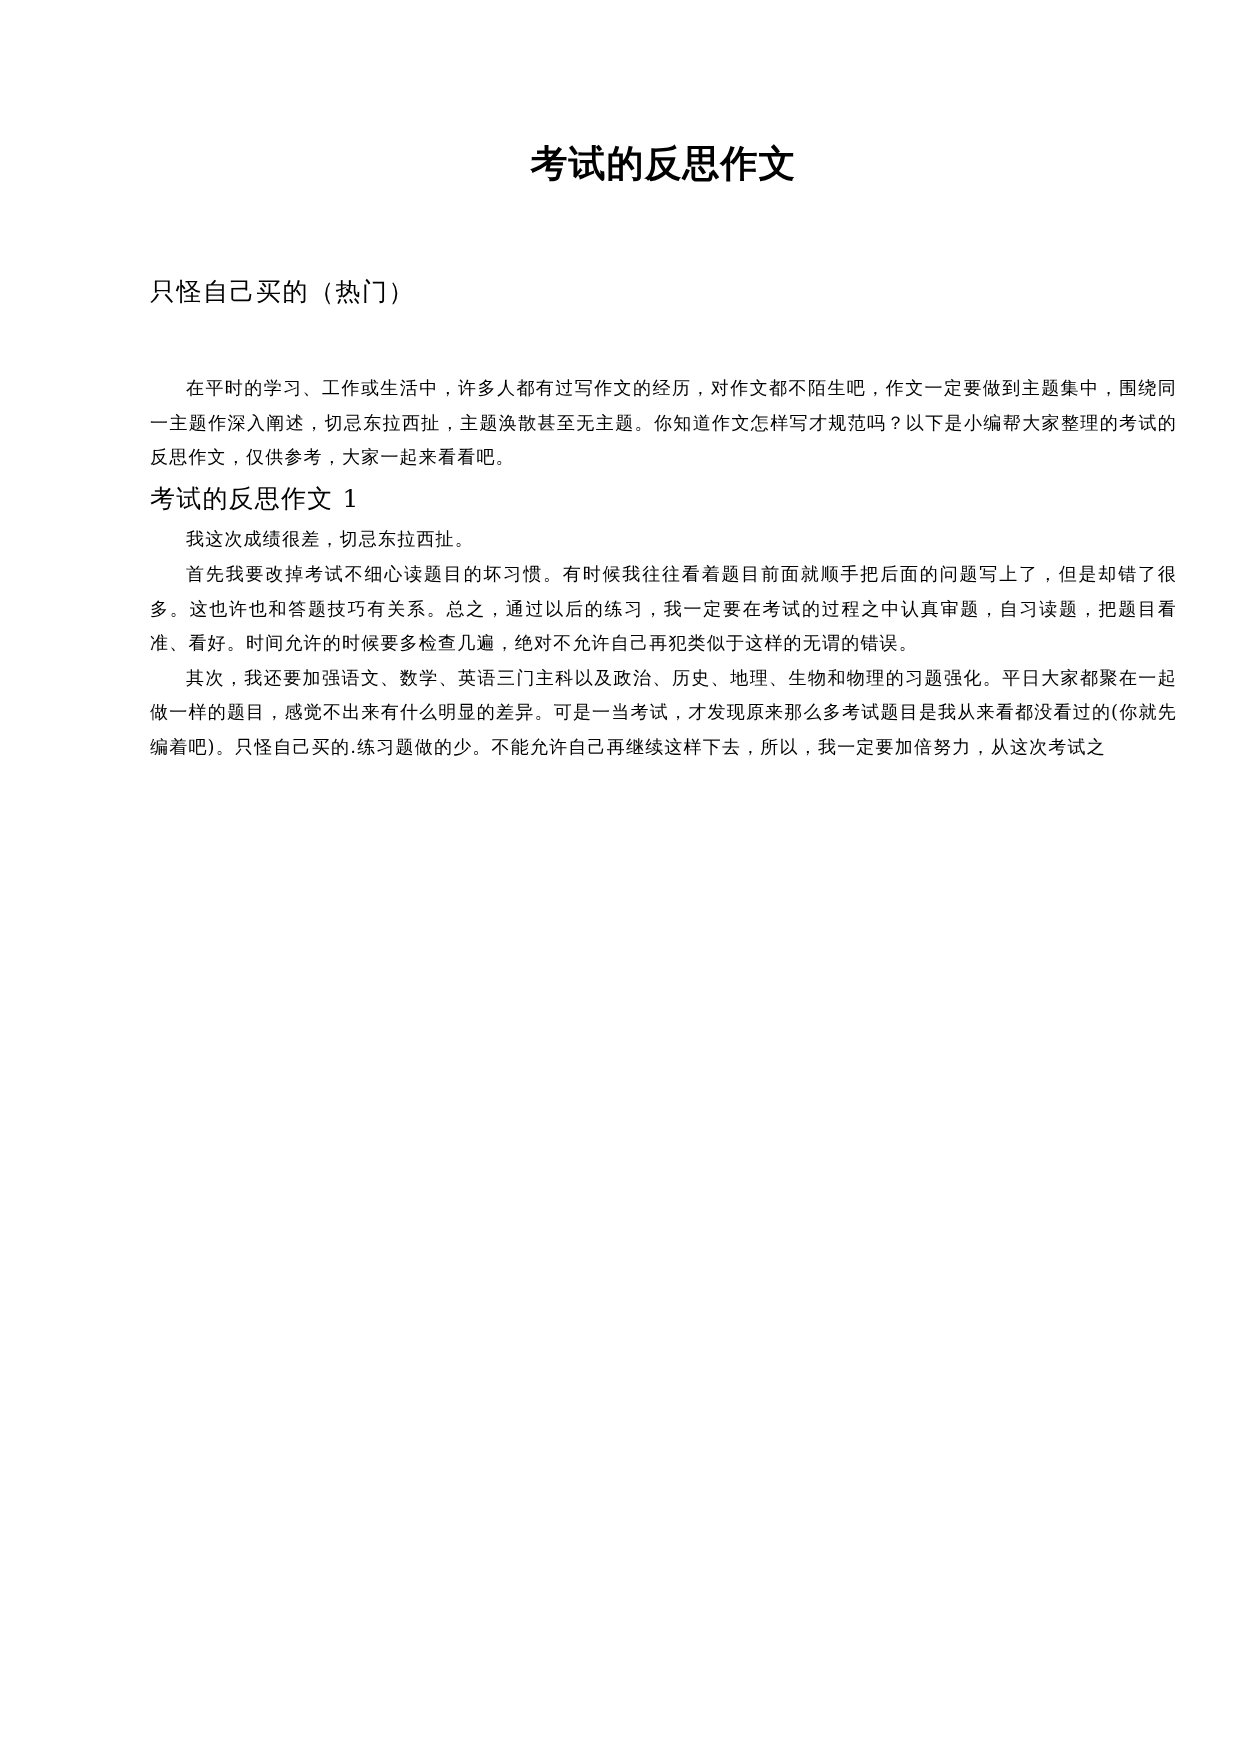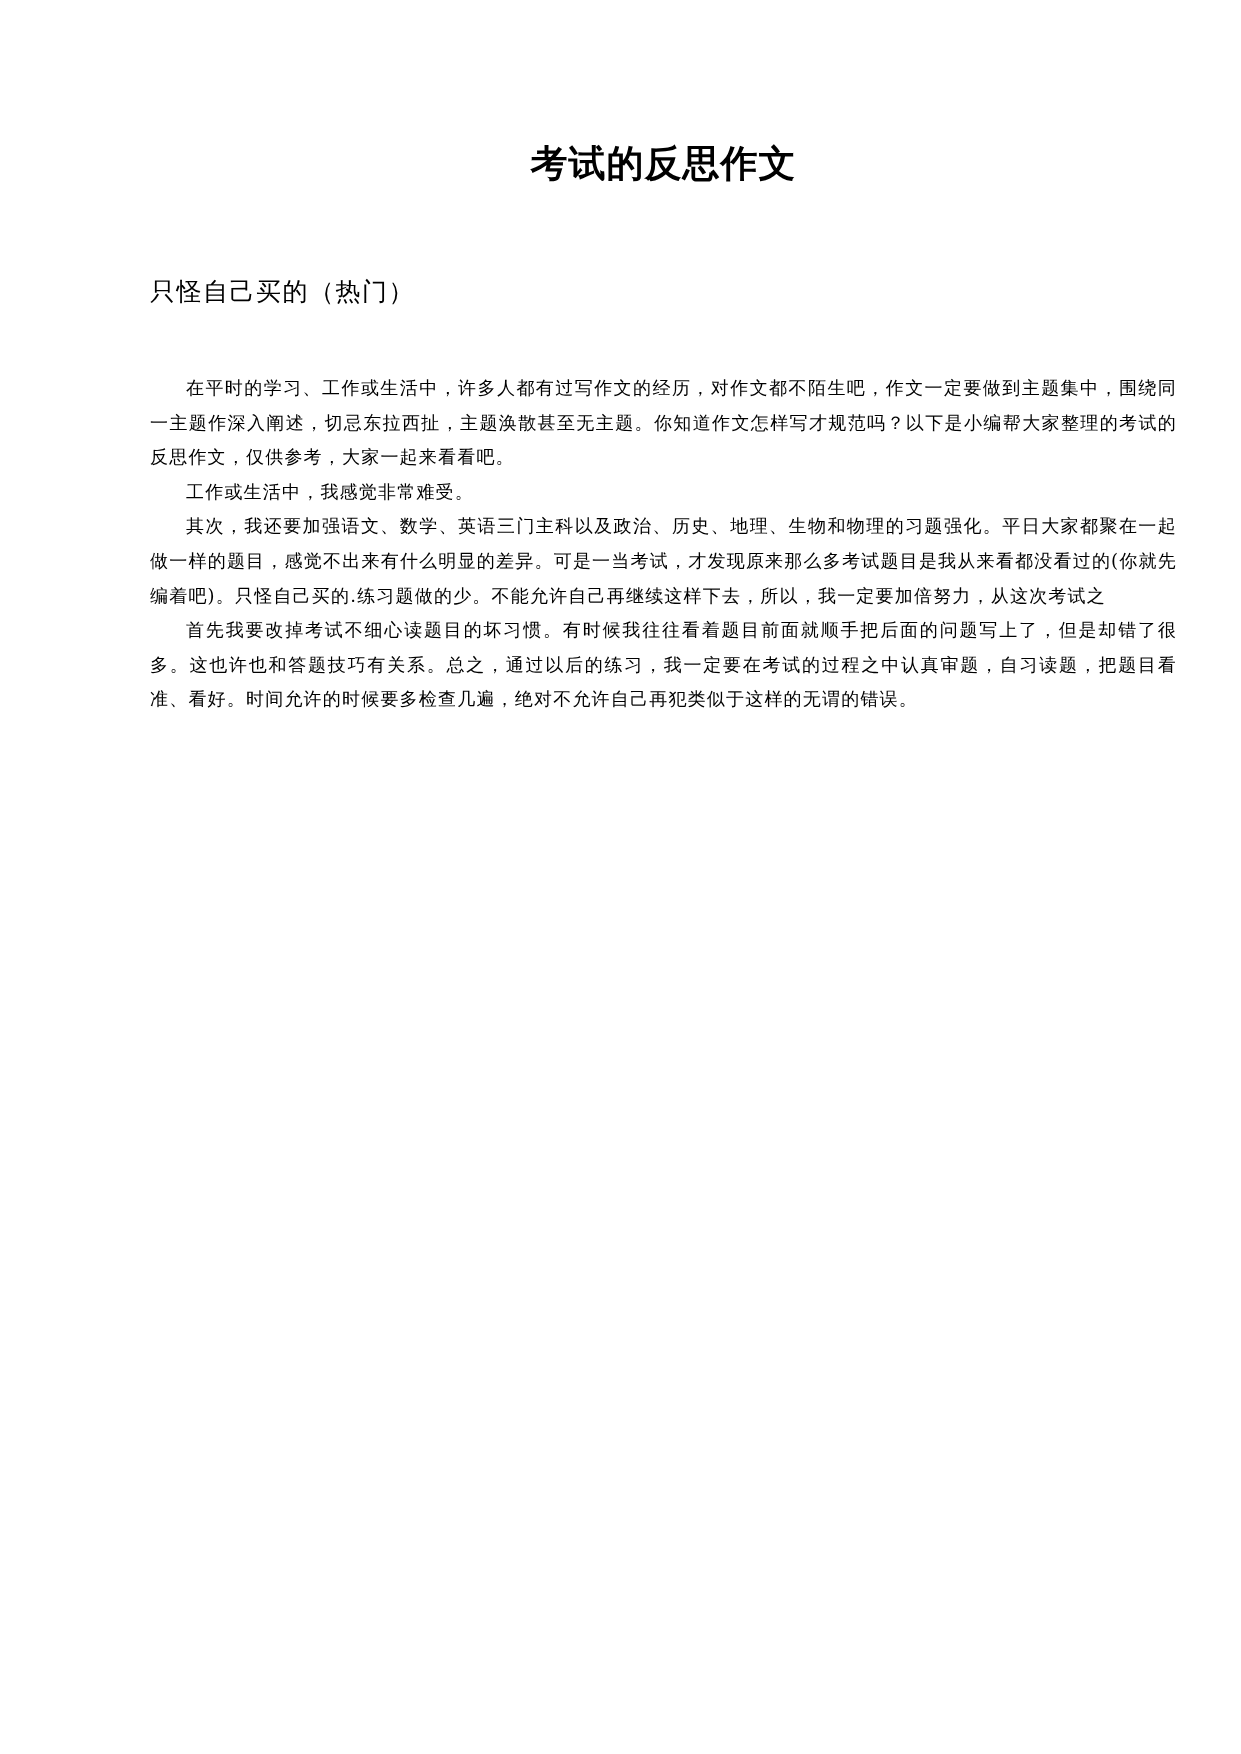--- a/index.html
+++ b/index.html
@@ -62,20 +62,21 @@
 <body>
 
 <div class="page">
 
   <h1 class="doc-title">考试的反思作文</h1>
 
   <p class="subtitle">只怪自己买的（热门）</p>
 
   <p class="para indent gap-lg">在平时的学习、工作或生活中，许多人都有过写作文的经历，对作文都不陌生吧，作文一定要做到主题集中，围绕同一主题作深入阐述，切忌东拉西扯，主题涣散甚至无主题。你知道作文怎样写才规范吗？以下是小编帮大家整理的考试的反思作文，仅供参考，大家一起来看看吧。</p>
 
+  <p class="section-label gap-md">考试的反思作文 1</p>
 
-  <p class="para indent">工作或生活中，我感觉非常难受。</p>
+  <p class="para indent">我这次成绩很差，切忌东拉西扯。</p>
+
+  <p class="para indent">首先我要改掉考试不细心读题目的坏习惯。有时候我往往看着题目前面就顺手把后面的问题写上了，但是却错了很多。这也许也和答题技巧有关系。总之，通过以后的练习，我一定要在考试的过程之中认真审题，自习读题，把题目看准、看好。时间允许的时候要多检查几遍，绝对不允许自己再犯类似于这样的无谓的错误。</p>
 
   <p class="para indent">其次，我还要加强语文、数学、英语三门主科以及政治、历史、地理、生物和物理的习题强化。平日大家都聚在一起做一样的题目，感觉不出来有什么明显的差异。可是一当考试，才发现原来那么多考试题目是我从来看都没看过的(你就先编着吧)。只怪自己买的.练习题做的少。不能允许自己再继续这样下去，所以，我一定要加倍努力，从这次考试之</p>
-
-  <p class="para indent">首先我要改掉考试不细心读题目的坏习惯。有时候我往往看着题目前面就顺手把后面的问题写上了，但是却错了很多。这也许也和答题技巧有关系。总之，通过以后的练习，我一定要在考试的过程之中认真审题，自习读题，把题目看准、看好。时间允许的时候要多检查几遍，绝对不允许自己再犯类似于这样的无谓的错误。</p>
 
 </div>
 
 </body></html>

